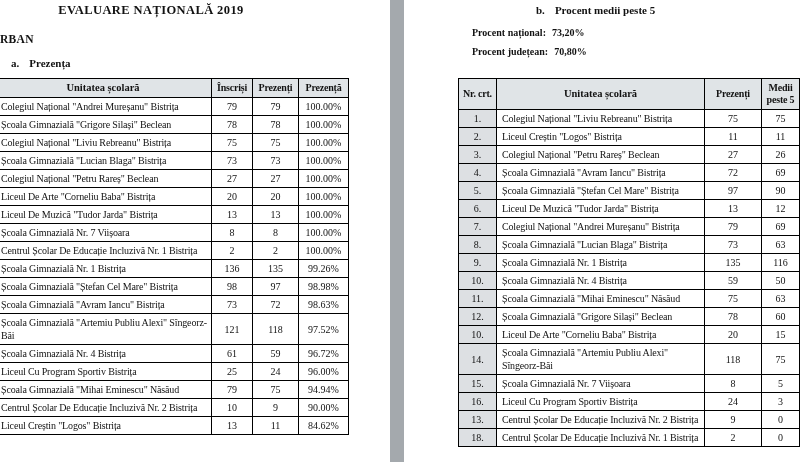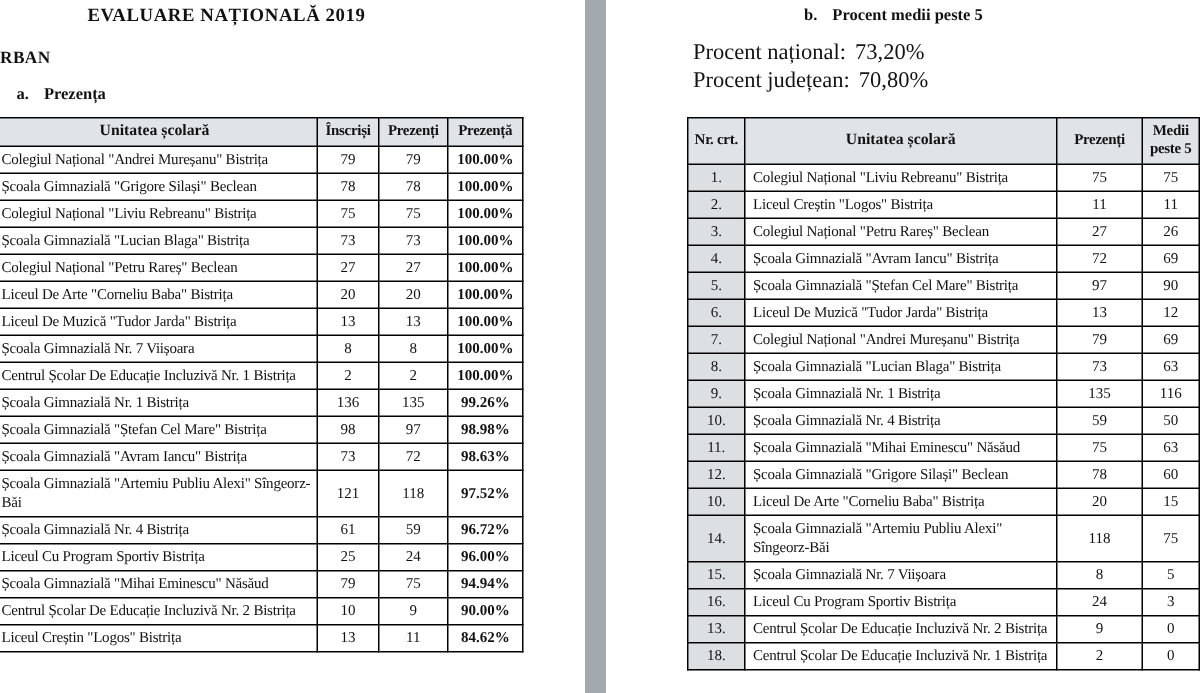--- a/index.html
+++ b/index.html
@@ -16,36 +16,36 @@
   .page-left{left:0;width:390px;}
   .page-right{left:404px;width:396px;}
   .divider{position:absolute;top:0;left:390px;width:14px;height:462px;background:var(--divider);}
   .doc-title{position:absolute;top:3px;left:0;width:302px;text-align:center;
     font-size:12.5px;font-weight:bold;letter-spacing:.4px;}
   .section-label{position:absolute;top:33px;left:0;font-size:11.5px;font-weight:bold;letter-spacing:.3px;}
   .subheading{font-size:11px;font-weight:bold;}
   .sub-a{position:absolute;top:57px;left:11px;}
   .sub-b{position:absolute;top:4px;left:104px;margin-left:28px;}
   .sub-letter{margin-right:10px;}
-  .stat-line{position:absolute;left:58px;font-size:15px;font-weight:normal;}
+  .stat-line{position:absolute;left:68px;font-size:10px;font-weight:bold;}
   .stat-national{top:27px;}
   .stat-county{top:46px;}
   .stat-line .stat-value{margin-left:6px;}
   table.doc-table{position:absolute;border-collapse:collapse;table-layout:fixed;
     font-size:10px;line-height:13px;}
   table.left-table{top:78px;left:-6px;width:354px;}
   table.right-table{top:78px;left:54px;width:341px;}
   .doc-table th,.doc-table td{border:1px solid #000;padding:2px 2px;vertical-align:middle;}
   .doc-table th{background:var(--header-bg);font-weight:bold;font-size:10.5px;line-height:12px;
     text-align:center;padding:3px 1px;}
   .doc-table td{background:#fff;}
   .doc-table td.name{text-align:left;padding-left:5px;padding-right:3px;letter-spacing:-.15px;}
   table.left-table td.name{padding-left:6px;}
   .doc-table td.num{text-align:center;}
-  .doc-table td.pct{text-align:center;font-weight:bold;}
+  .doc-table td.pct{text-align:center;font-weight:normal;}
   .doc-table td.nr{text-align:center;background:var(--nrcol-bg);}
   th.small{font-size:10px;letter-spacing:-.2px;}
 </style>
 </head>
 <body>
 
 <div class="canvas">
 
   <section class="page page-left">
     <h1 class="doc-title">EVALUARE NAȚIONALĂ 2019</h1>

